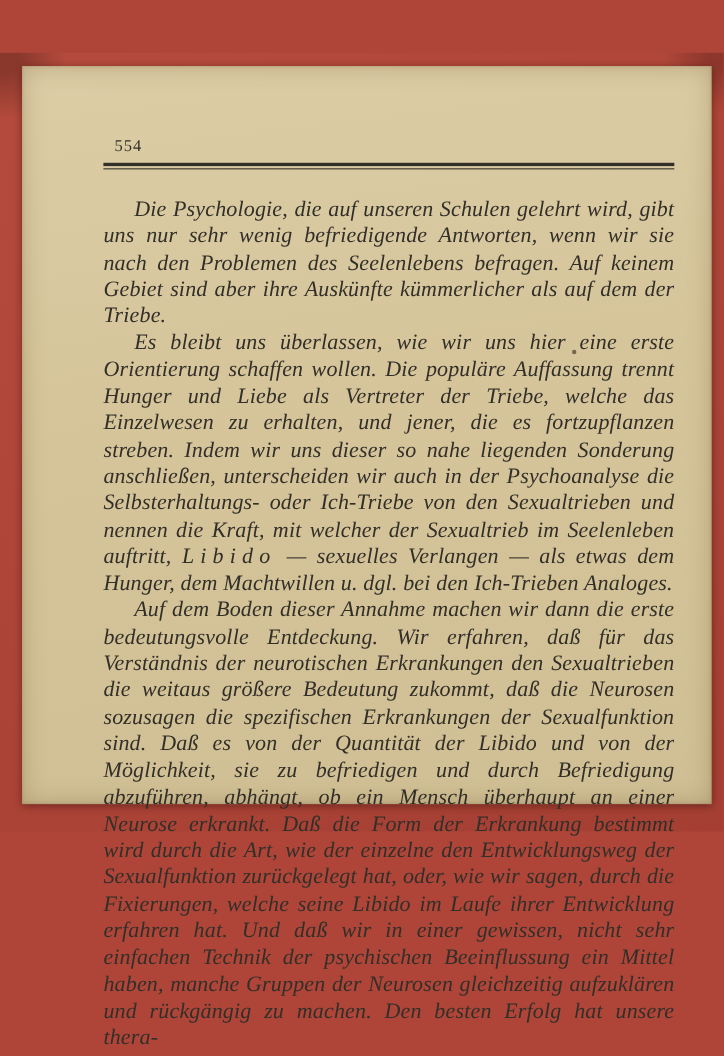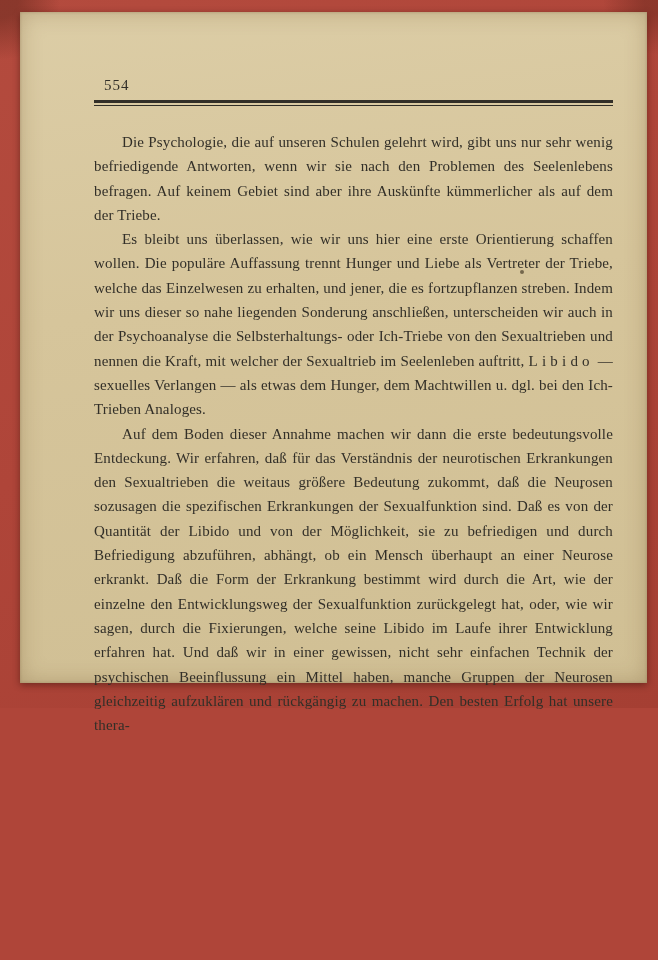--- a/index.html
+++ b/index.html
@@ -17,20 +17,21 @@
     font-family:"Liberation Serif","DejaVu Serif",serif;
   }
   .scan-bg{
     position:relative;
     width:658px;
     height:708px;
     background:
       radial-gradient(circle at 0% 0%, rgba(60,20,10,.35) 0 18px, rgba(60,20,10,0) 60px),
       radial-gradient(circle at 100% 0%, rgba(60,20,10,.30) 0 14px, rgba(60,20,10,0) 55px),
       linear-gradient(150deg,#b44b3e 0%,var(--background,#af4539) 45%,#a53f33 100%);
+    margin-top: 48px;
   }
   .paper{
     position:absolute;
     left:20px; top:12px; right:11px; bottom:25px;
     background:linear-gradient(173deg,#dccda6 0%,var(--paper,#d6c59b) 42%,#d0bf94 100%);
     box-shadow:
       inset 0 0 22px rgba(96,64,28,.28),
       inset 0 0 3px rgba(70,40,15,.25),
       0 2px 7px rgba(40,10,5,.45);
     color:var(--ink,#322f28);
@@ -60,25 +61,26 @@
     word-spacing:3px;
   }
   .header-rule{
     margin-top:6px;
     height:2px;
     border-top:3px solid var(--ink,#322f28);
     border-bottom:1px solid var(--ink,#322f28);
   }
   .text-block{
     margin-top:24px;
-    font-size:15px;
+    font-size:20px;
     line-height:24.3px;
     letter-spacing:0.15px;
     text-align:justify;
     hyphens:auto;
+    font-style:italic;
     -webkit-hyphens:auto;
   }
   .text-block p{
     margin:0;
     text-indent:28px;
   }
   .sperr{
     letter-spacing:0.28em;
   }
   .speck{

